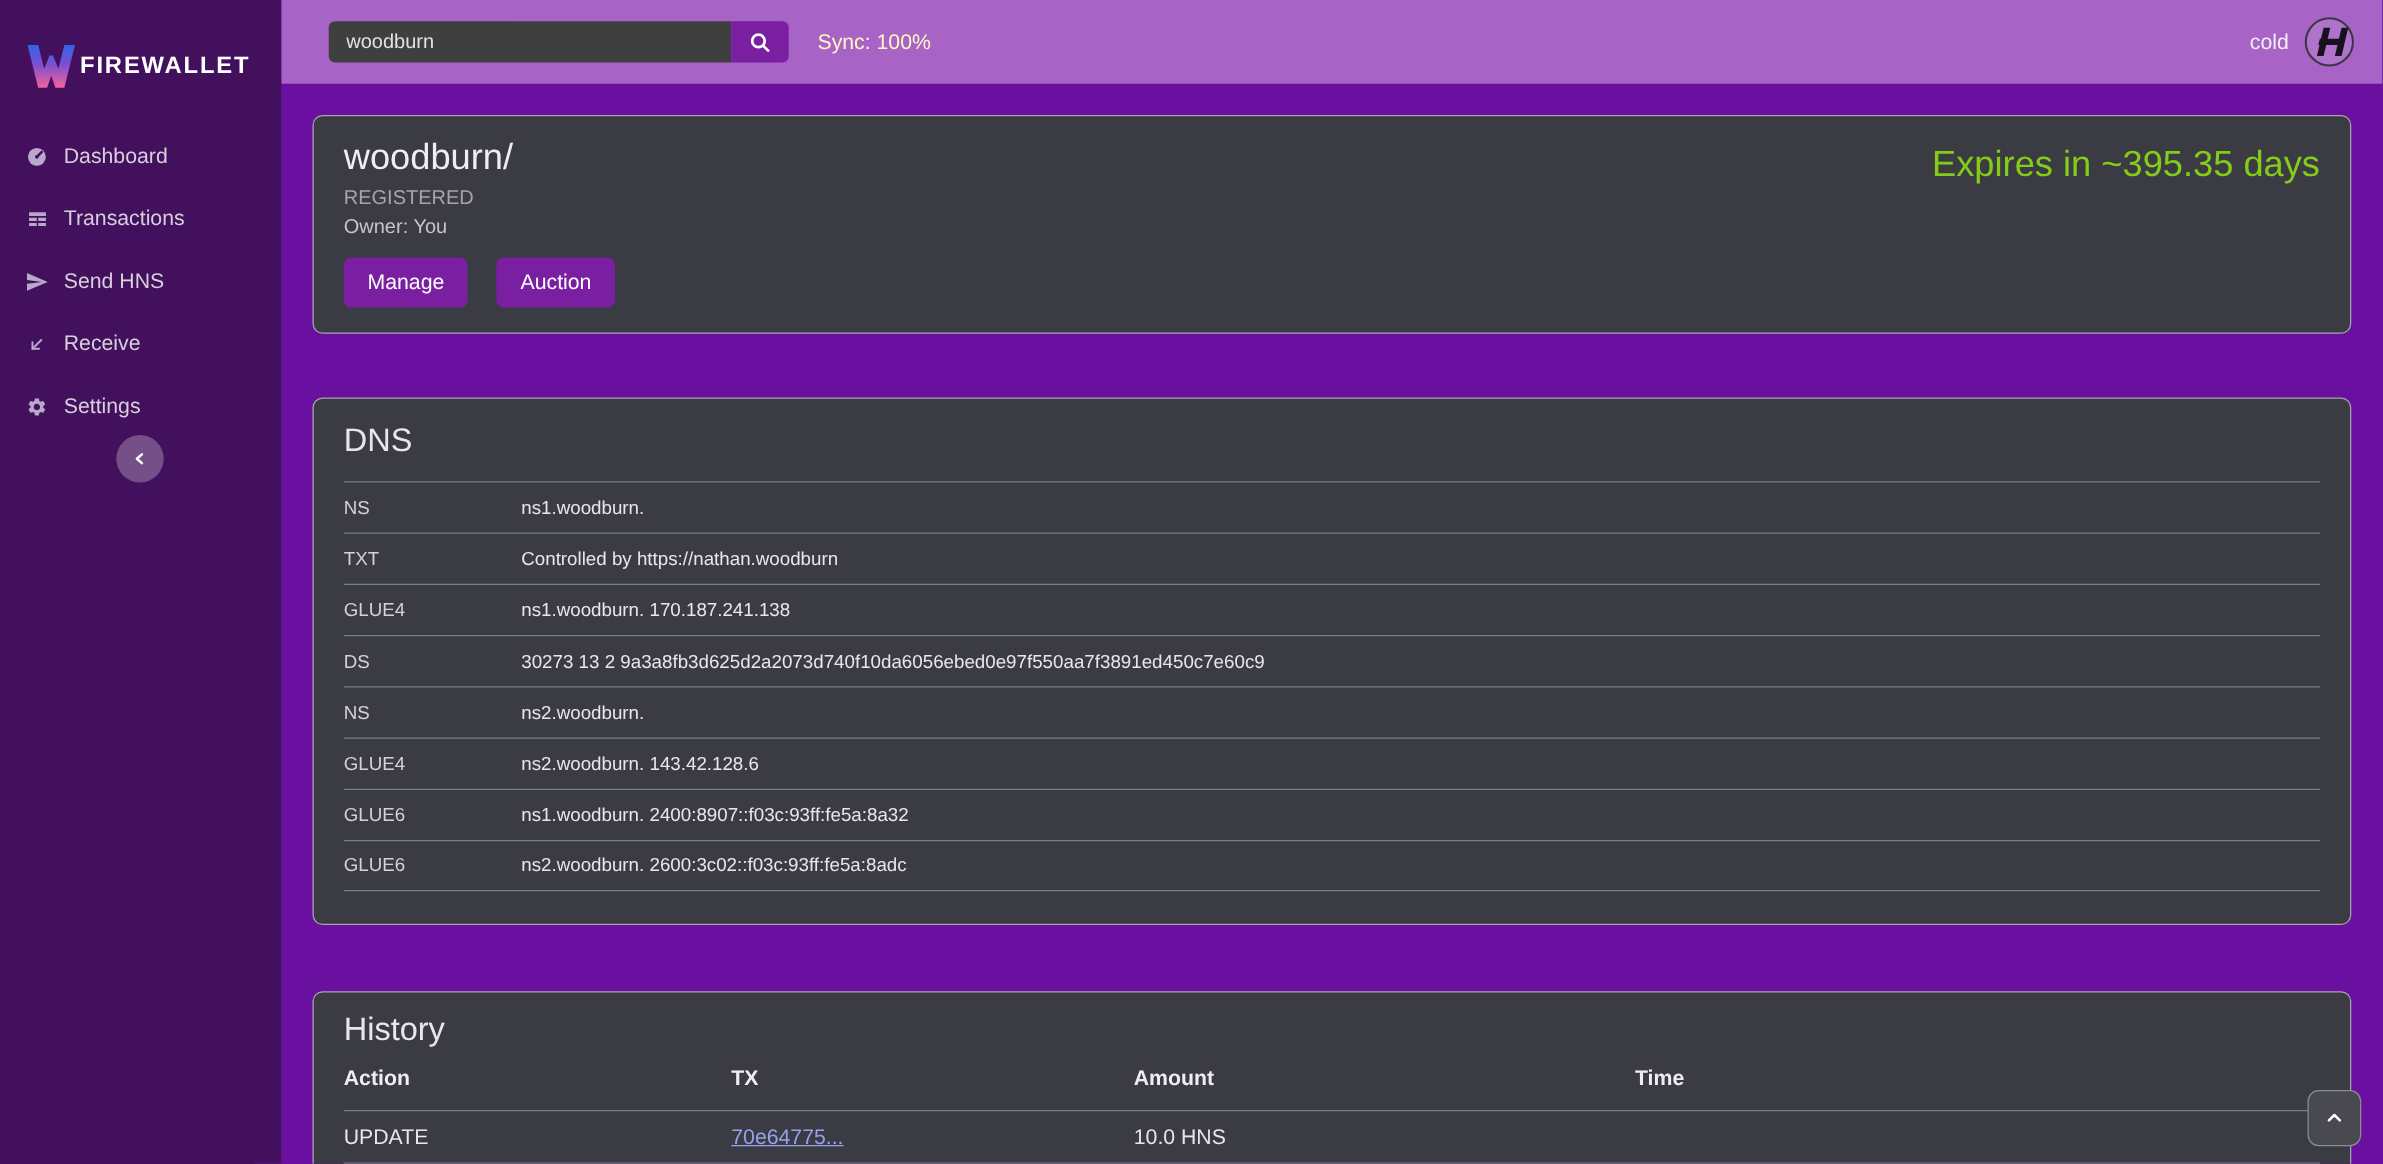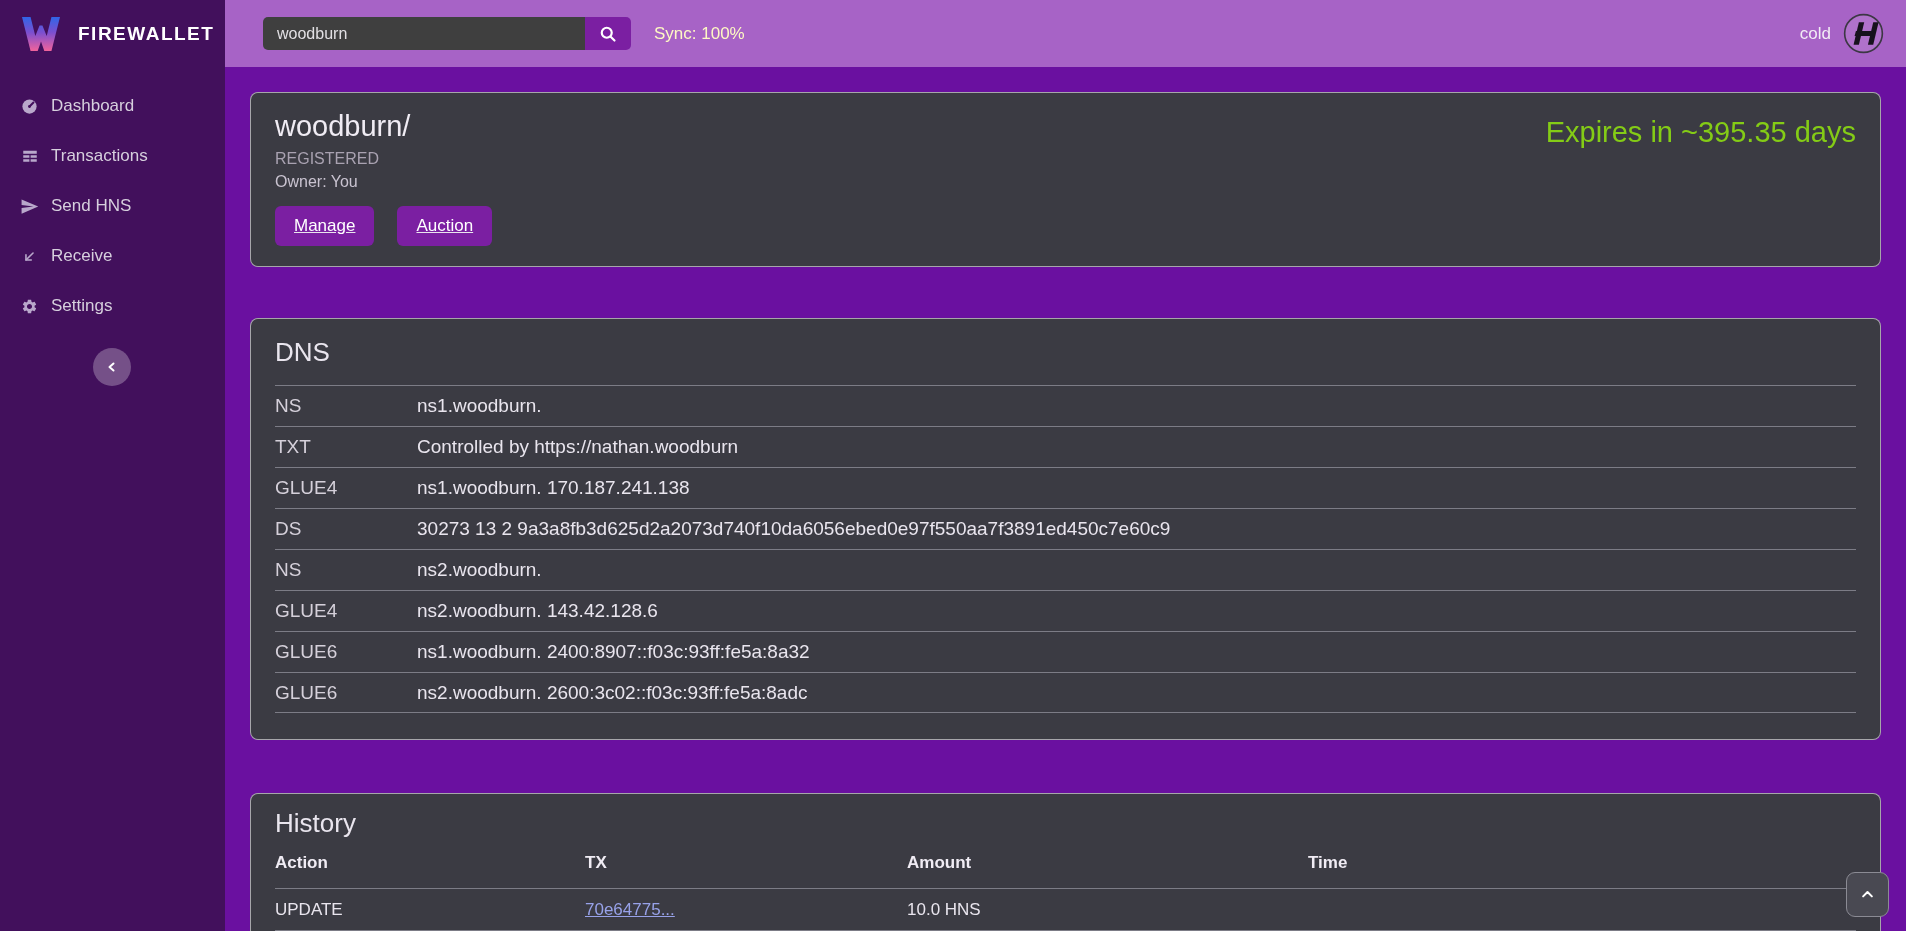--- a/index.html
+++ b/index.html
@@ -9,21 +9,21 @@
     background:#6a10a0;
     position:relative;
     overflow:hidden;
     color:#e9e5ee;
   }
   
   .sidebar {
     position:absolute; left:0; top:0; width:225px; height:931px;
     background:#42105c; z-index:10;
   }
-  .brand { display:flex; align-items:center; gap:14px; height:67px; padding-left:18px; }
+  .brand { display:flex; align-items:center; height:67px; padding-left:18px;margin-top:19px; }
   .brand-name { color:#ffffff; font-weight:bold; font-size:19px; letter-spacing:1.5px; }
   .nav { padding-top:14px; }
   .nav-item {
     display:flex; align-items:center; gap:12px;
     padding:15px 20px; color:#d6cfdd; font-size:17px; cursor:pointer;
   }
   .nav-icon { width:19px; height:19px; color:#b9a8cb; display:flex; align-items:center; justify-content:center; flex:none; }
   .collapse-btn {
     position:absolute; left:93px; top:348px; width:38px; height:38px;
     border-radius:50%; background:rgba(255,255,255,0.27);
@@ -56,33 +56,33 @@
   .card {
     background:#3b3b43;
     border:1px solid rgba(255,255,255,0.55);
     border-radius:8px;
   }
   
   .domain-card { padding:17px 24px 20px; display:flex; justify-content:space-between; margin-bottom:51px; }
   .domain-title { font-size:29px; font-weight:normal; color:#f0ecf4; }
   .domain-status { font-size:16px; color:#a9a2b1; margin-top:7px; }
   .domain-owner { font-size:16px; color:#c9c3d0; margin-top:5px; }
-  .btn-row { display:flex; gap:23px; margin-top:15px;text-decoration:underline; }
+  .btn-row { display:flex; gap:23px; margin-top:15px; }
   .btn {
     background:#7b1fa2; color:#ffffff; border:none; border-radius:6px;
     padding:10px 19px; font-size:17px; cursor:pointer;
     font-family:"Liberation Sans", sans-serif;
   }
   .expires { font-size:29px; color:#84cc16; padding-top:6px; }
   
   .dns-card { padding:18px 24px 26px; margin-bottom:53px; }
   .card-title { font-size:26px; font-weight:normal; color:#e9e5ee; margin-bottom:17px; }
   .dns-row {
     display:grid; grid-template-columns:142px 1fr; align-items:center;
-    border-top:1px solid #7c7c86; min-height:41px; font-size:19px;
+    border-top:1px solid #7c7c86; min-height:41px; font-size:15px;
   }
   .dns-row:last-child { border-bottom:1px solid #7c7c86; }
   .dns-type { color:#d5d0da; }
   .dns-value { color:#e9e5ee; }
   
   .history-card { padding:14px 24px 20px; }
   .history-header {
     display:grid; grid-template-columns:310px 322px 401px 1fr;
     font-weight:bold; font-size:17px; color:#f0ecf4; padding:14px 0 15px;
   }

